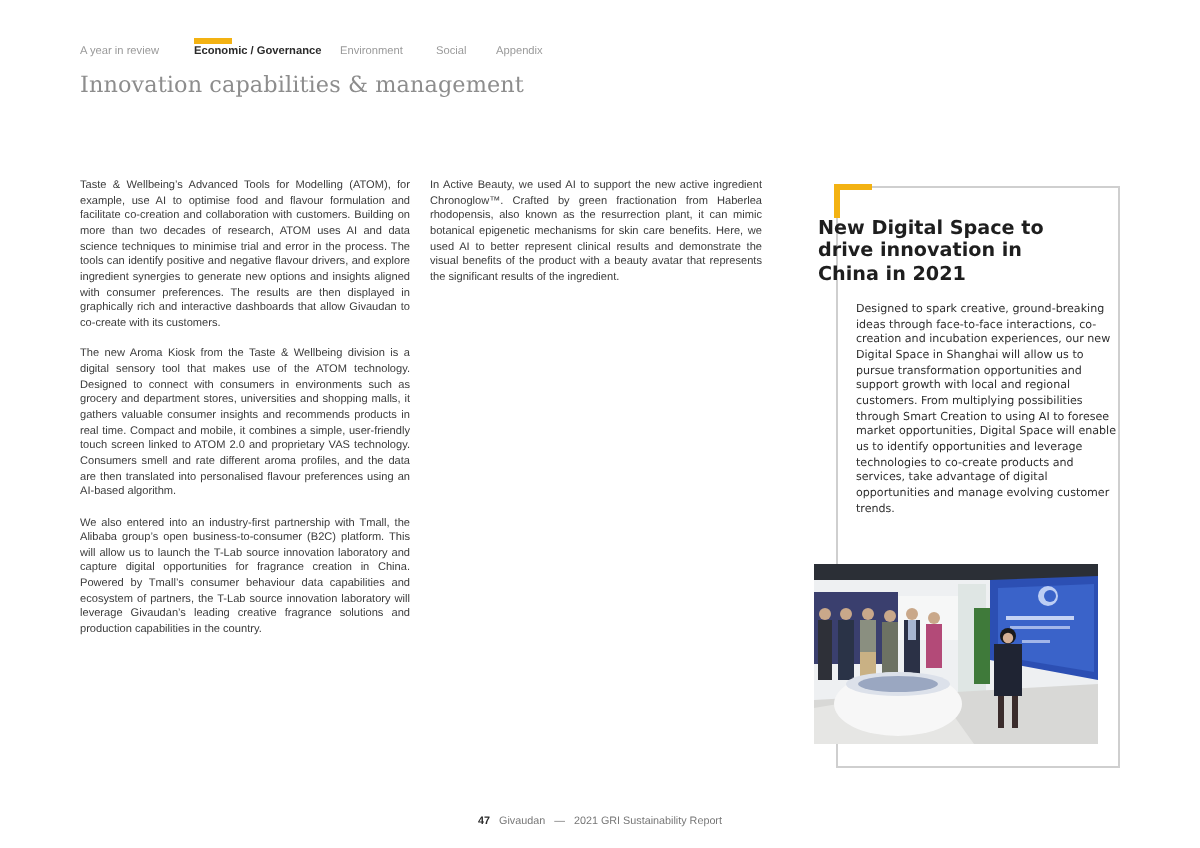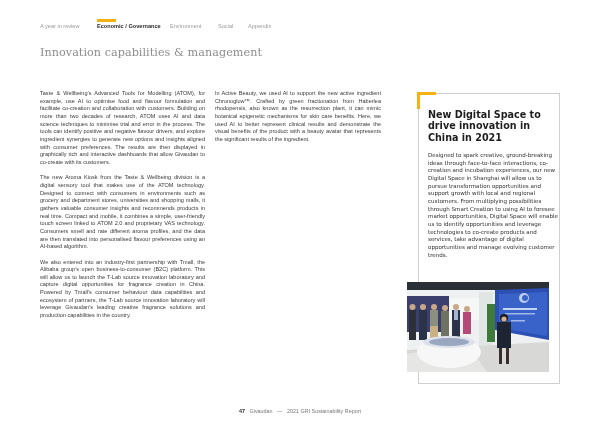--- a/index.html
+++ b/index.html
@@ -1,29 +1,29 @@
 <!DOCTYPE html>
 <html><head>
 <meta charset="utf-8">
 <style>
   html,body{margin:0;padding:0;background:#ffffff;}
   body{width:600px;height:424px;position:relative;overflow:hidden;font-family:"Liberation Sans","DejaVu Sans",sans-serif;color:#3a3a3a;}
   .nav{position:absolute;top:23px;left:40px;height:10px;font-size:5.6px;}
   .nav-item{position:absolute;top:0;white-space:nowrap;color:#9a9a9a;}
   .nav-item.active{color:#2a2a2a;font-weight:bold;}
   .nav-marker{position:absolute;top:-4px;left:0;width:19px;height:3px;background:#f3b212;}
-  .title{position:absolute;left:40px;top:46px;font-family:"DejaVu Serif","Liberation Serif",serif;font-size:11.2px;color:#8d8d8d;letter-spacing:0.05px;white-space:nowrap;}
+  .title{position:absolute;left:40px;top:36px;font-family:"DejaVu Serif","Liberation Serif",serif;font-size:11.2px;color:#8d8d8d;letter-spacing:0.05px;white-space:nowrap;}
   .col{position:absolute;top:90px;width:165px;font-size:5.55px;line-height:7.65px;color:#3a3a3a;text-align:justify;}
   .col p{margin:0 0 7.7px 0;}
   .col1{left:40px;}
   .col2{left:215px;width:166px;}
   .box{position:absolute;left:418px;top:93px;width:142px;height:291px;border:1px solid #cfcfcf;box-sizing:border-box;}
   .box-corner-h{position:absolute;left:417px;top:92px;width:19px;height:2.5px;background:#f3b212;}
   .box-corner-v{position:absolute;left:417px;top:92px;width:2.5px;height:17px;background:#f3b212;}
-  .box-heading{position:absolute;left:428px;top:109px;width:130px;font-family:"DejaVu Sans","Liberation Sans",sans-serif;font-weight:bold;font-size:9.6px;line-height:11.4px;color:#1e1e1e;}
+  .box-heading{position:absolute;left:409px;top:109px;width:130px;font-family:"DejaVu Sans","Liberation Sans",sans-serif;font-weight:bold;font-size:9.6px;line-height:11.4px;color:#1e1e1e;}
   .box-body{position:absolute;left:428px;top:152px;width:132px;font-family:"DejaVu Sans","Liberation Sans",sans-serif;font-size:5.55px;line-height:7.65px;color:#2e2e2e;}
   .photo{position:absolute;left:407px;top:282px;width:142px;height:90px;overflow:hidden;background:#e9ecef;}
   .footer{position:absolute;top:408px;left:0;width:600px;text-align:center;font-size:5.4px;color:#777;white-space:nowrap;}
   .footer .page-num{font-weight:bold;color:#2a2a2a;margin-right:3px;}
   .footer .sep{margin:0 3px;}
 </style>
 </head>
 <body>
 
 <div class="nav">

